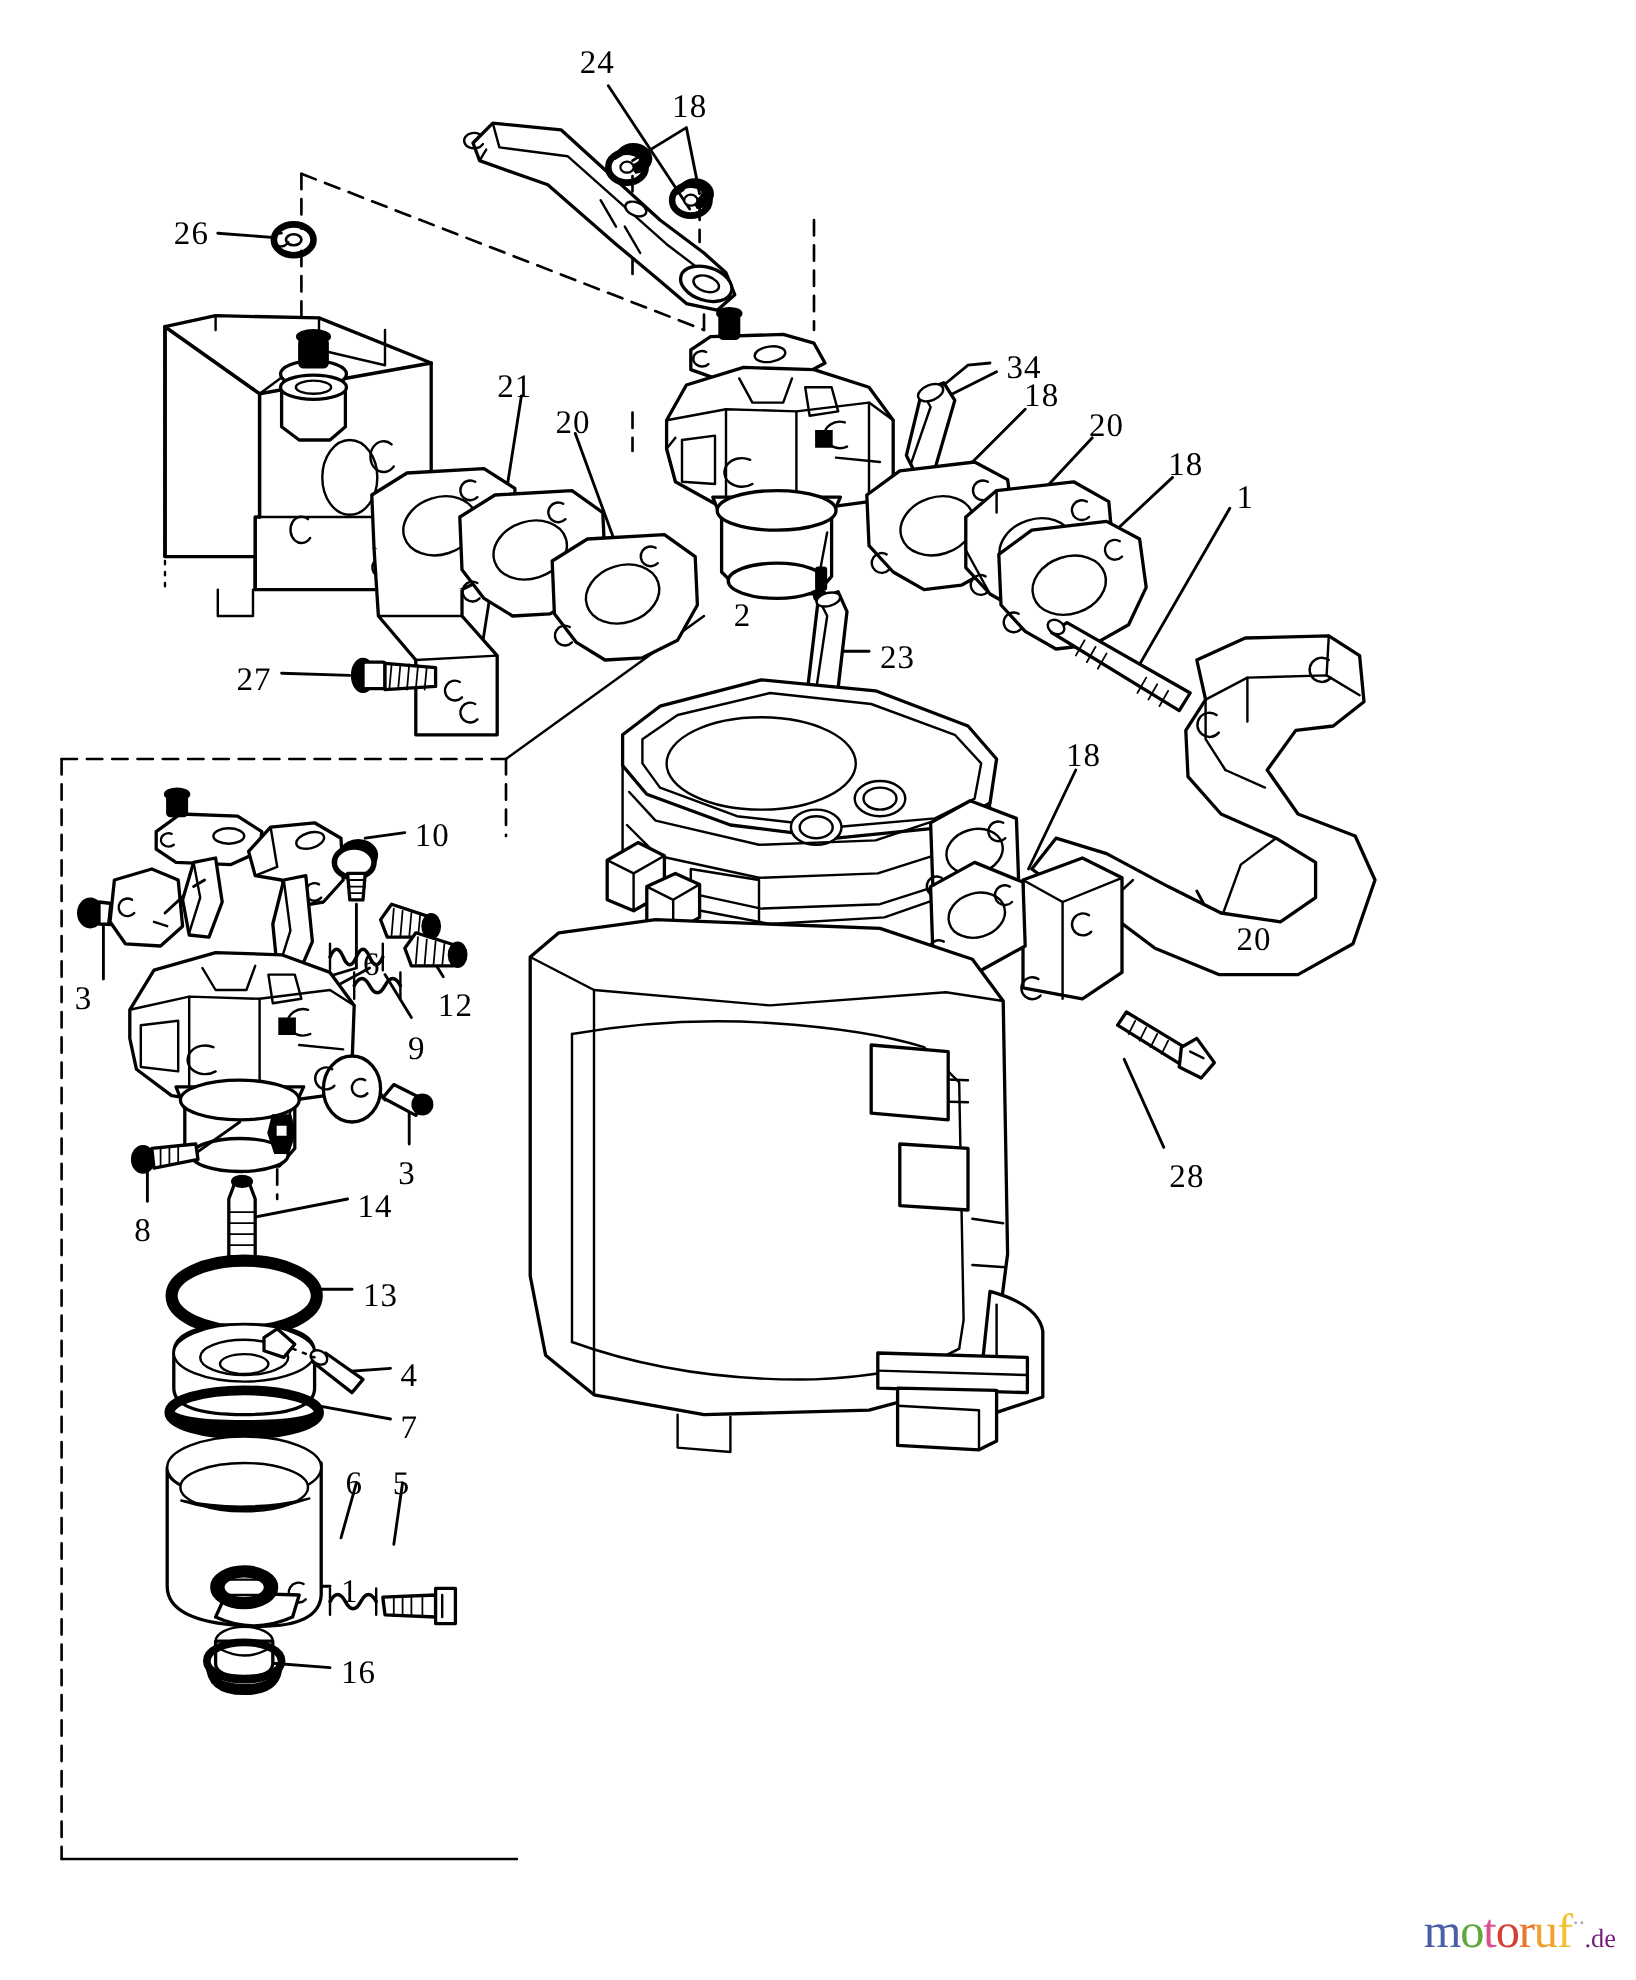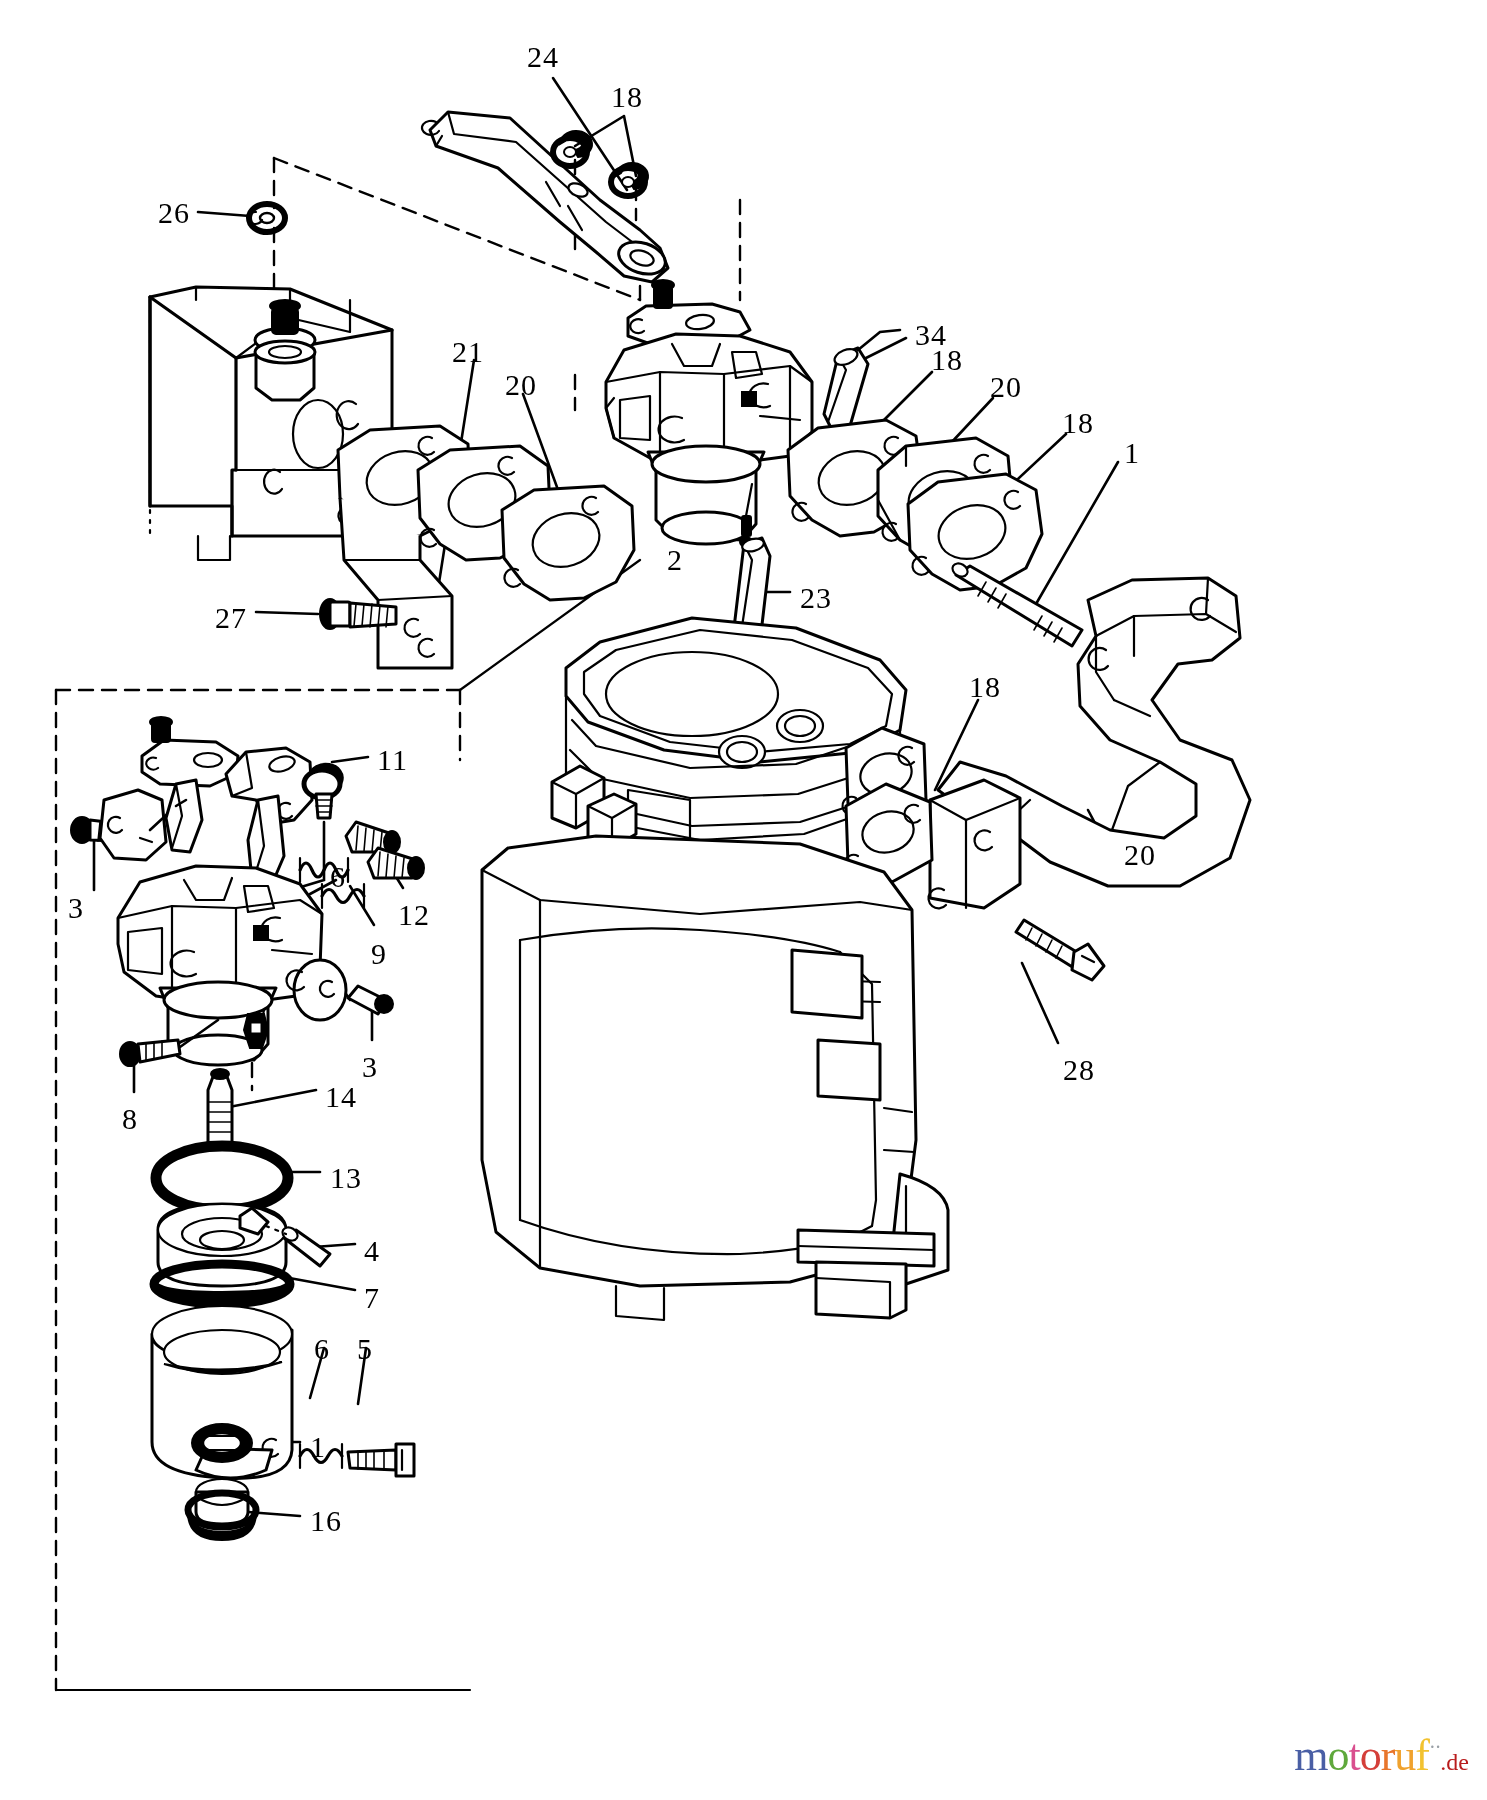--- a/index.html
+++ b/index.html
@@ -21,21 +21,21 @@
     position:absolute;
     right:18px;
     bottom:22px;
     font-family:"Liberation Serif", serif;
     font-size:44px;
     letter-spacing:-1px;
     line-height:1;
     white-space:nowrap;
   }
   #watermark .dotacc{font-size:20px;vertical-align:super;color:#9aa0a6;}
-  #watermark .sfx{font-size:24px;color:#b91c1c;letter-spacing:0;}
+  #watermark .sfx{font-size:24px;color:#701a75;letter-spacing:0;}
 </style>
 </head>
 <body>
 
 <div id="page">
 
   <svg id="svgroot" viewBox="0 0 1487 1800" xmlns="http://www.w3.org/2000/svg">
     <defs>
       <style>
         .ln{fill:none;stroke:#000;stroke-width:3.2;stroke-linecap:round;stroke-linejoin:round;}
@@ -538,21 +538,21 @@
   <div class="callout" style="left:931px;top:345px">18</div>
   <div class="callout" style="left:452px;top:337px">21</div>
   <div class="callout" style="left:505px;top:370px">20</div>
   <div class="callout" style="left:990px;top:372px">20</div>
   <div class="callout" style="left:1062px;top:408px">18</div>
   <div class="callout" style="left:1124px;top:438px">1</div>
   <div class="callout" style="left:667px;top:545px">2</div>
   <div class="callout" style="left:800px;top:583px">23</div>
   <div class="callout" style="left:215px;top:603px">27</div>
   <div class="callout" style="left:969px;top:672px">18</div>
-  <div class="callout" style="left:377px;top:745px">11</div>
+  <div class="callout" style="left:377px;top:745px">10</div>
   <div class="callout" style="left:1124px;top:840px">20</div>
   <div class="callout" style="left:68px;top:893px">3</div>
   <div class="callout" style="left:330px;top:862px">6</div>
   <div class="callout" style="left:398px;top:900px">12</div>
   <div class="callout" style="left:371px;top:939px">9</div>
   <div class="callout" style="left:362px;top:1052px">3</div>
   <div class="callout" style="left:1063px;top:1055px">28</div>
   <div class="callout" style="left:122px;top:1104px">8</div>
   <div class="callout" style="left:325px;top:1082px">14</div>
   <div class="callout" style="left:330px;top:1163px">13</div>

